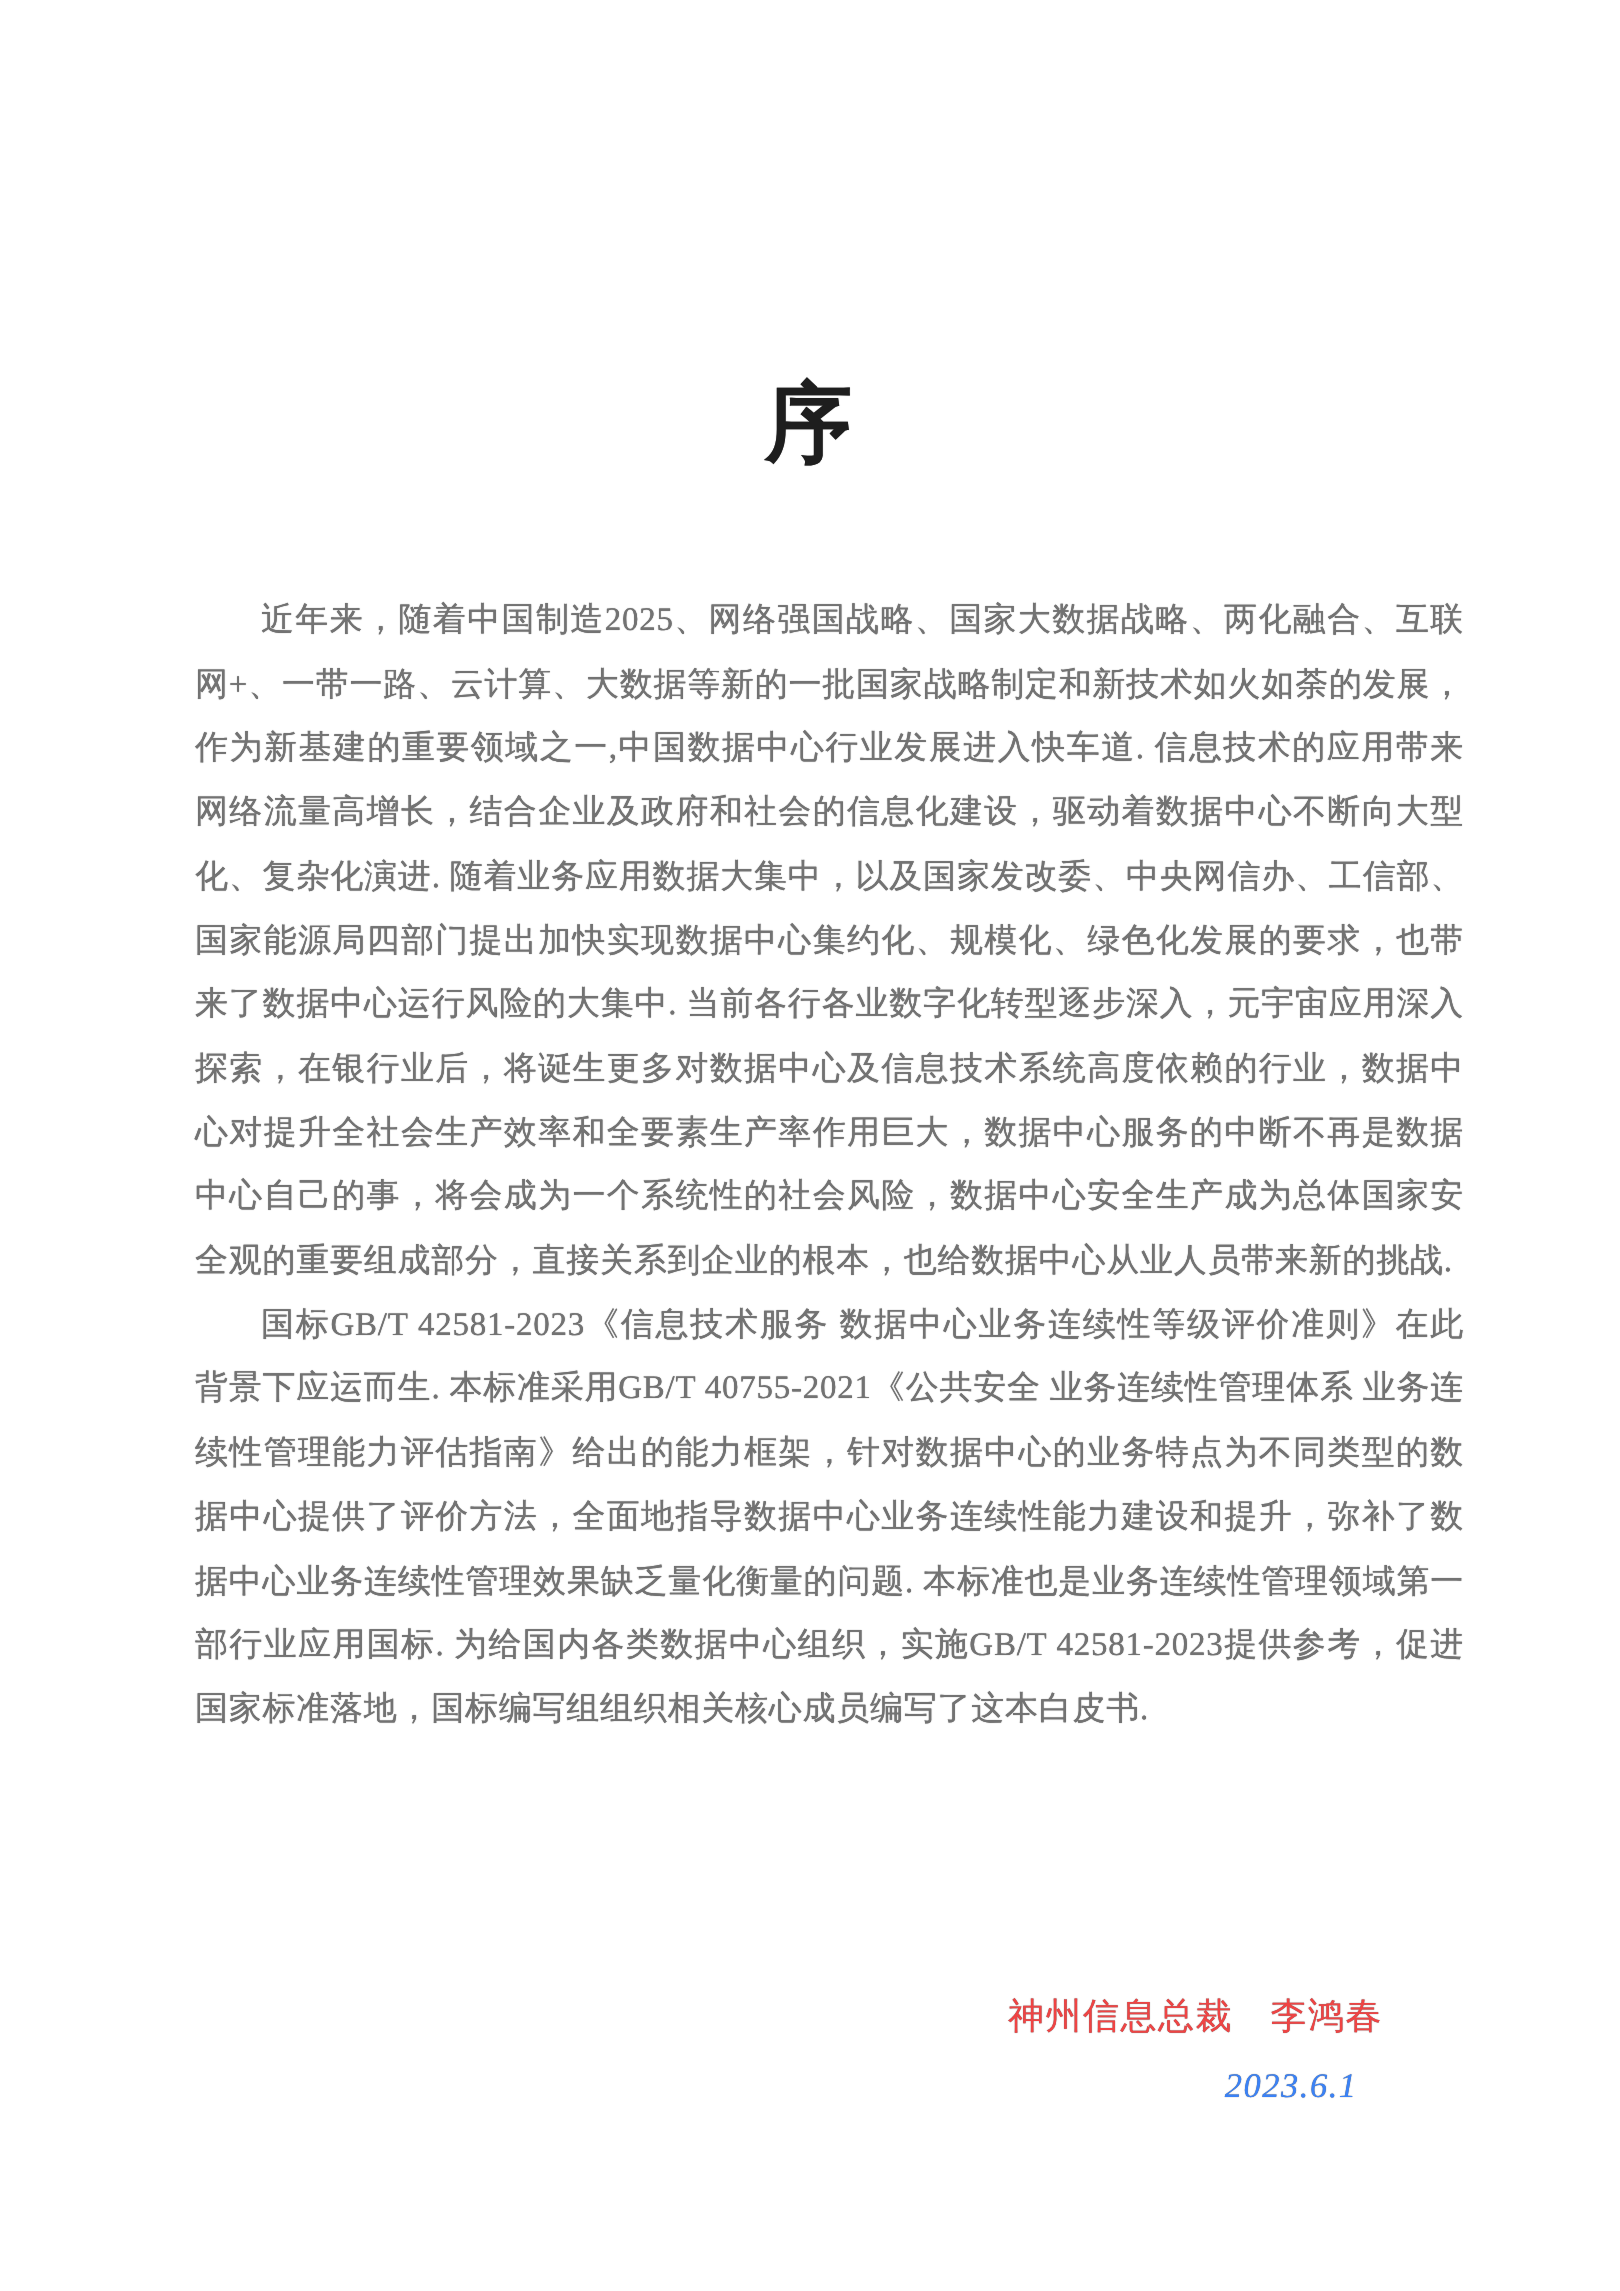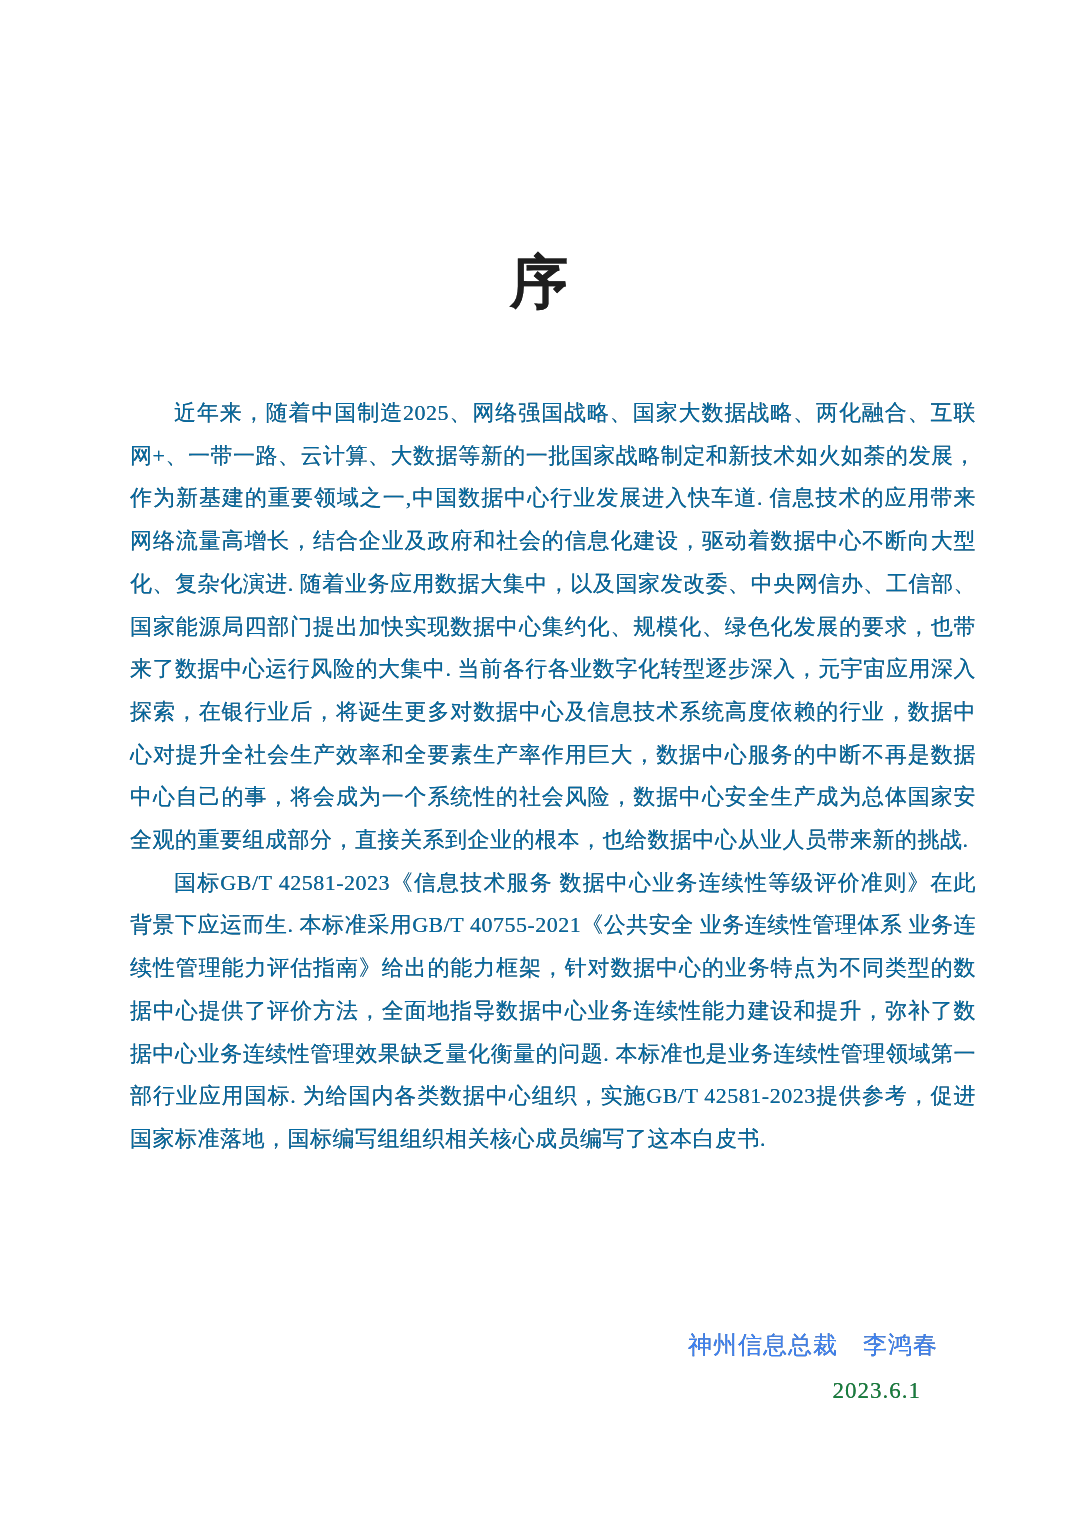--- a/index.html
+++ b/index.html
@@ -27,55 +27,56 @@
     font-weight: 700;
     letter-spacing: 2px;
     color: #1e1e1e;
     text-shadow: 0 0 0.5px #3a3a3a;
   }
   .body-text {
     position: absolute;
     top: 392px;
     left: 130px;
     width: 846px;
-    color: #0369a1;
+    color: #737373;
     font-size: 22px;
     line-height: 42.7px;
     text-align: justify;
     text-shadow: 0 0 0.6px #555555;
     letter-spacing: 0.5px;
   }
   .body-text p {
     margin: 0;
     padding: 0;
     text-indent: 2em;
   }
   .signature {
     position: absolute;
     top: 1330px;
-    left: 146px;
+    left: 130px;
     width: 792px; 
     text-align: right;
     font-size: 24px;
     line-height: 30px;
-    color: #3b82f6;
+    color: #ef4444;
     text-shadow: 0 0 0.6px #555555;
     letter-spacing: 1px;
   }
   .sign-date {
     position: absolute;
     top: 1377px;
-    left: 146px;
+    left: 130px;
     width: 775px; 
     text-align: right;
     font-size: 23px;
     line-height: 28px;
-    color: #15803d;
+    color: #3b82f6;
     text-shadow: 0 0 0.6px #555555;
     letter-spacing: 1px;
+    font-style: italic;
   }
 </style>
 </head>
 <body>
 
 <div class="page">
 
   <h1 class="doc-title">序</h1>
 
   <div class="body-text">

